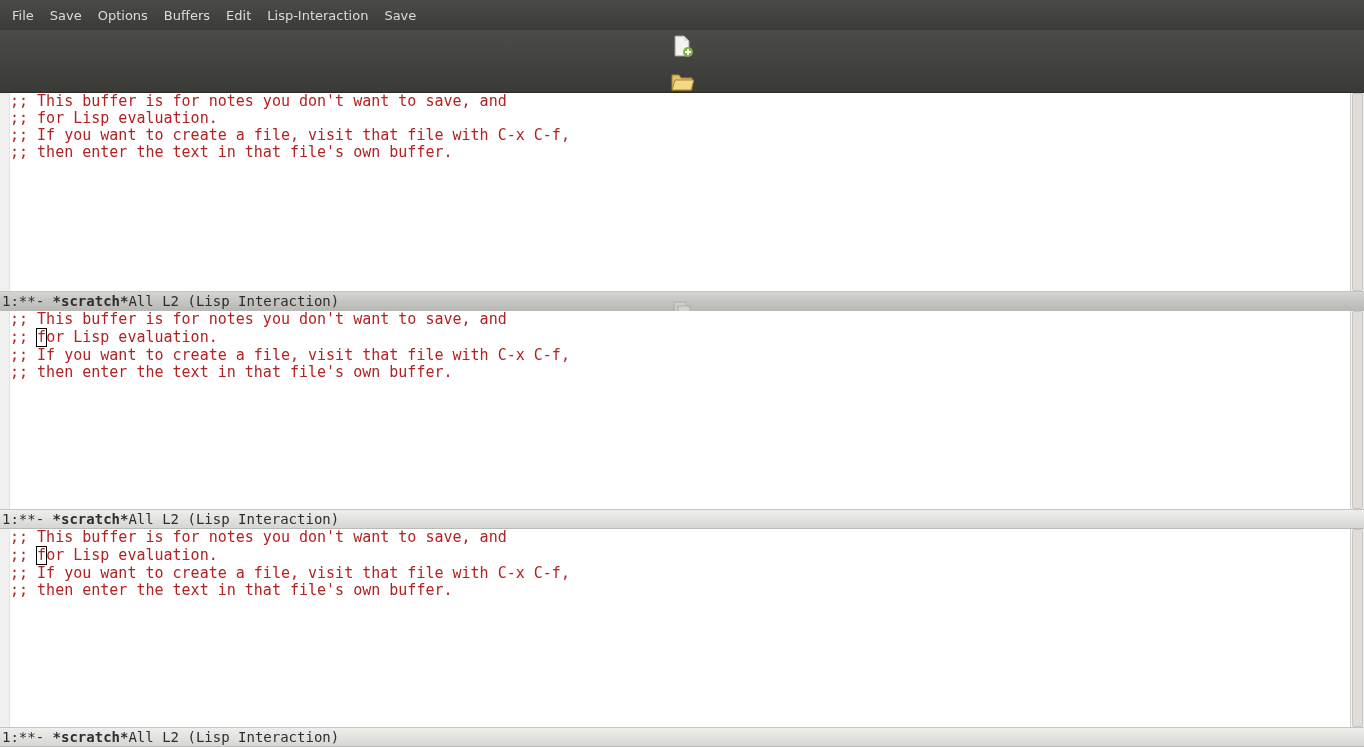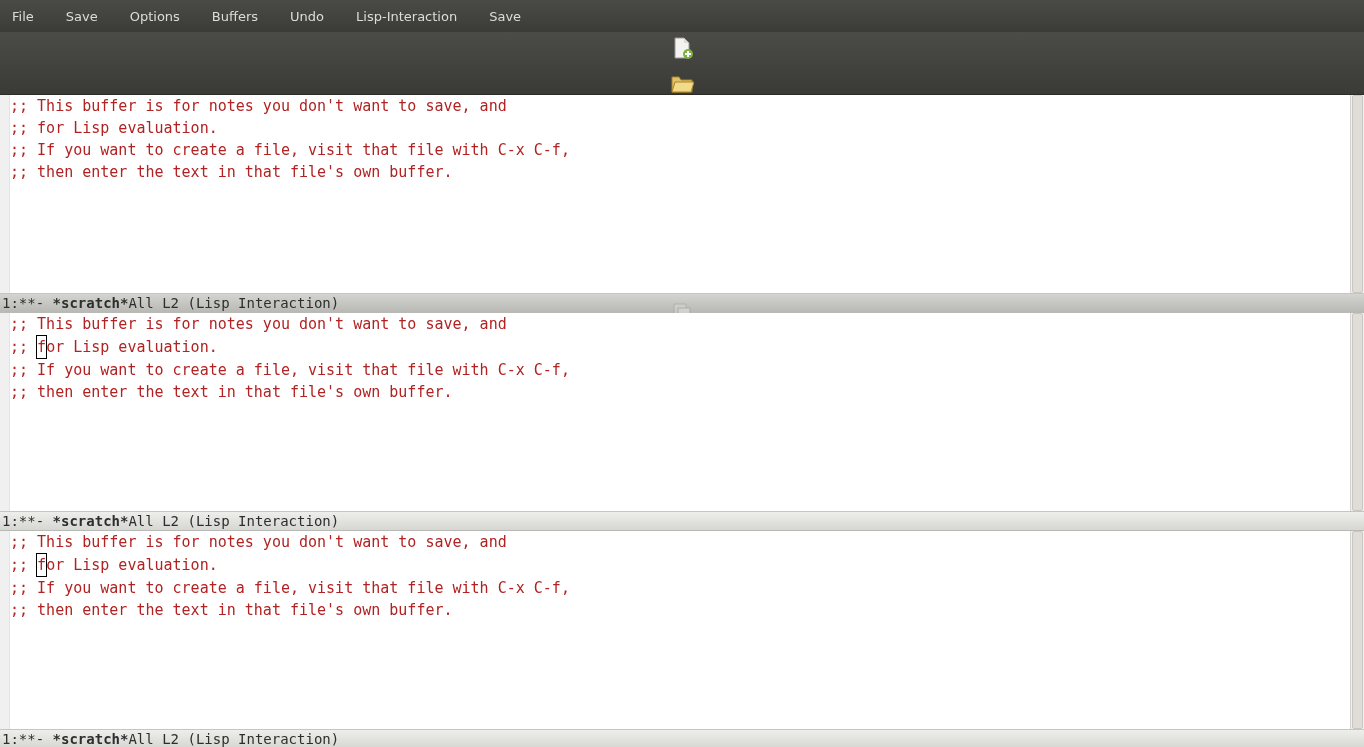--- a/index.html
+++ b/index.html
@@ -1,32 +1,32 @@
 <!DOCTYPE html>
 <html><head>
 <meta charset="utf-8">
 <style>
   * { margin: 0; padding: 0; box-sizing: border-box; }
   html, body { width: 1364px; height: 747px; font-family: "DejaVu Sans", sans-serif; font-size: 13px; background: #fff; overflow: hidden; }
   
-  .menubar { background: linear-gradient(to bottom, #4a4a46, #3b3b38); height: 20px; display: flex; align-items: center; padding: 16px 4px; color: #dcdcdc; gap: 16px; }
+  .menubar { background: linear-gradient(to bottom, #4a4a46, #3b3b38); height: 30px; display: flex; align-items: center; padding: 4px 4px; color: #dcdcdc; }
   .menubar span { padding: 2px 8px; cursor: default; }
   
   .toolbar { background: linear-gradient(to bottom, #4b4b47, #3a3a37); height: 63px; display: flex; align-items: center; padding: 0 8px; gap: 4px; border-bottom: 1px solid #2b2b29; flex-direction: column; }
   .tool { display: flex; align-items: center; padding: 4px 6px; gap: 4px; cursor: default; color: #c5c2bd; }
   .tool svg { width: 24px; height: 24px; }
   .tool-sep { width: 2px; height: 32px; background: linear-gradient(to right, #2e2e2b, #555550); margin: 0 4px; }
   .tool-label { font-size: 13px; color: #c5c2bd; }
   .disabled { opacity: 0.45; }
   
   .editor-area { display: flex; flex-direction: column; height: calc(747px - 22px - 50px); }
   
   .window-pane { display: flex; flex-direction: column; flex: 1 1 0; min-height: 0; }
   
-  .buffer { flex: 1 1 auto; display: flex; background: #fff; position: relative; font-family: "DejaVu Sans Mono", monospace; font-size: 15px; line-height: 22px; overflow: hidden; }
+  .buffer { flex: 1 1 auto; display: flex; background: #fff; position: relative; font-family: "DejaVu Sans Mono", monospace; font-size: 15px; line-height: 17px; overflow: hidden; }
   .fringe { width: 10px; background: #f0f0f0; border-right: 1px solid #e4e4e4; flex: 0 0 10px; }
   .buffer-text { padding: 0 0; white-space: pre; color: #333; }
   .buffer-text .comment { color: #b22222; }
   .scrollbar { width: 14px; background: #f2f1ef; border-left: 1px solid #d4d2cf; flex: 0 0 14px; position: relative; }
   .scrollbar-thumb { position: absolute; left: 1px; right: 1px; top: 0; bottom: 0; background: #e0ddd9; border: 1px solid #c9c6c2; border-radius: 2px; }
   
   .modeline { height: 20px; background: linear-gradient(to bottom, #eeeeec, #d6d6d2); border-top: 1px solid #c5c5c1; border-bottom: 1px solid #b9b9b5; font-family: "DejaVu Sans Mono", monospace; font-size: 14px; padding: 0 2px; display: flex; align-items: center; color: #2e2e2e; }
   .modeline.active { background: linear-gradient(to bottom, #d4d4d0, #b8b8b4); }
   .modeline .buf-name { font-weight: bold; }
   .modeline .gap { display: inline-block; }
@@ -37,21 +37,21 @@
   .cursor-box { border: 1px solid #000; display: inline-block; margin: 0 -1px; }
 </style>
 </head>
 <body>
 
 <div class="menubar">
   <span>File</span>
   <span>Save</span>
   <span>Options</span>
   <span>Buffers</span>
-  <span>Undo</span>
+  <span>Edit</span>
   <span>Lisp-Interaction</span>
   <span>Save</span>
 </div>
 
 <div class="toolbar">
   <div class="tool">
     <svg viewBox="0 0 24 24">
         <path fill="#f5f3ef" stroke="#999" d="M5 2h9l5 5v15H5z"></path>
         <path fill="#dedbd2" d="M14 2v5h5z"></path>
         <circle cx="18" cy="18" r="5" fill="#7cb342"></circle>

